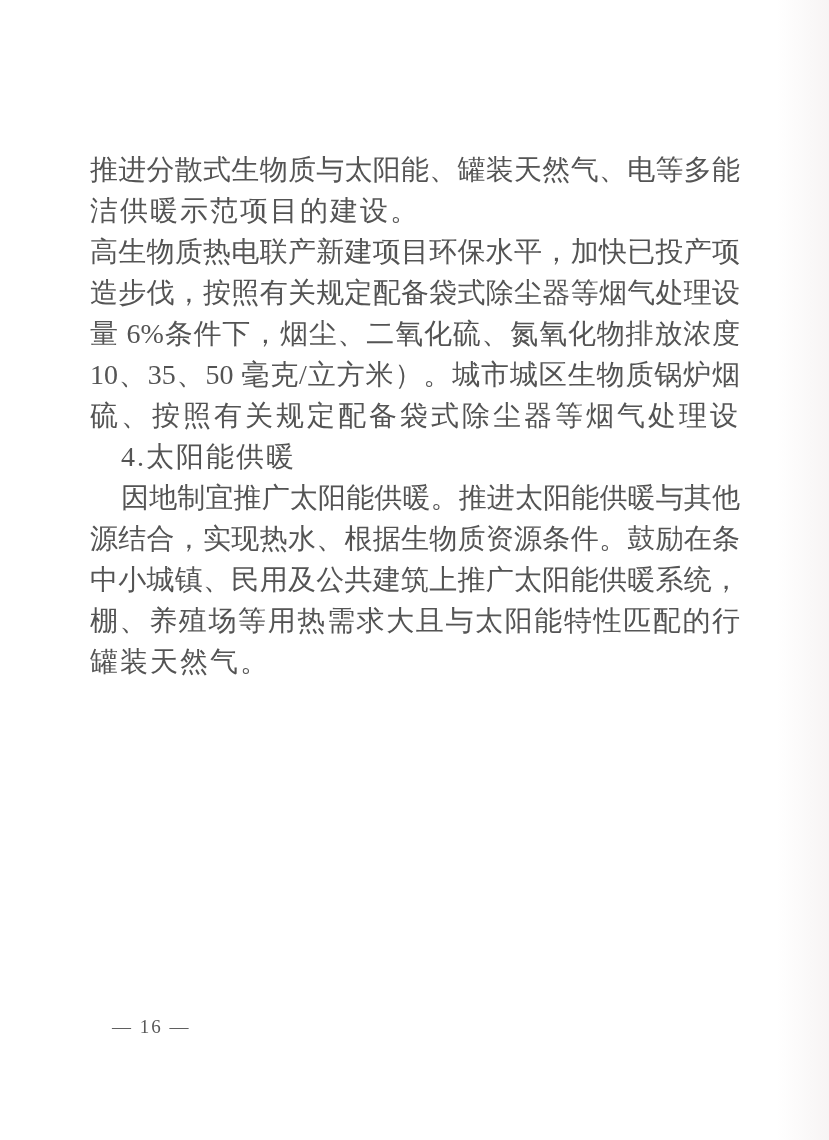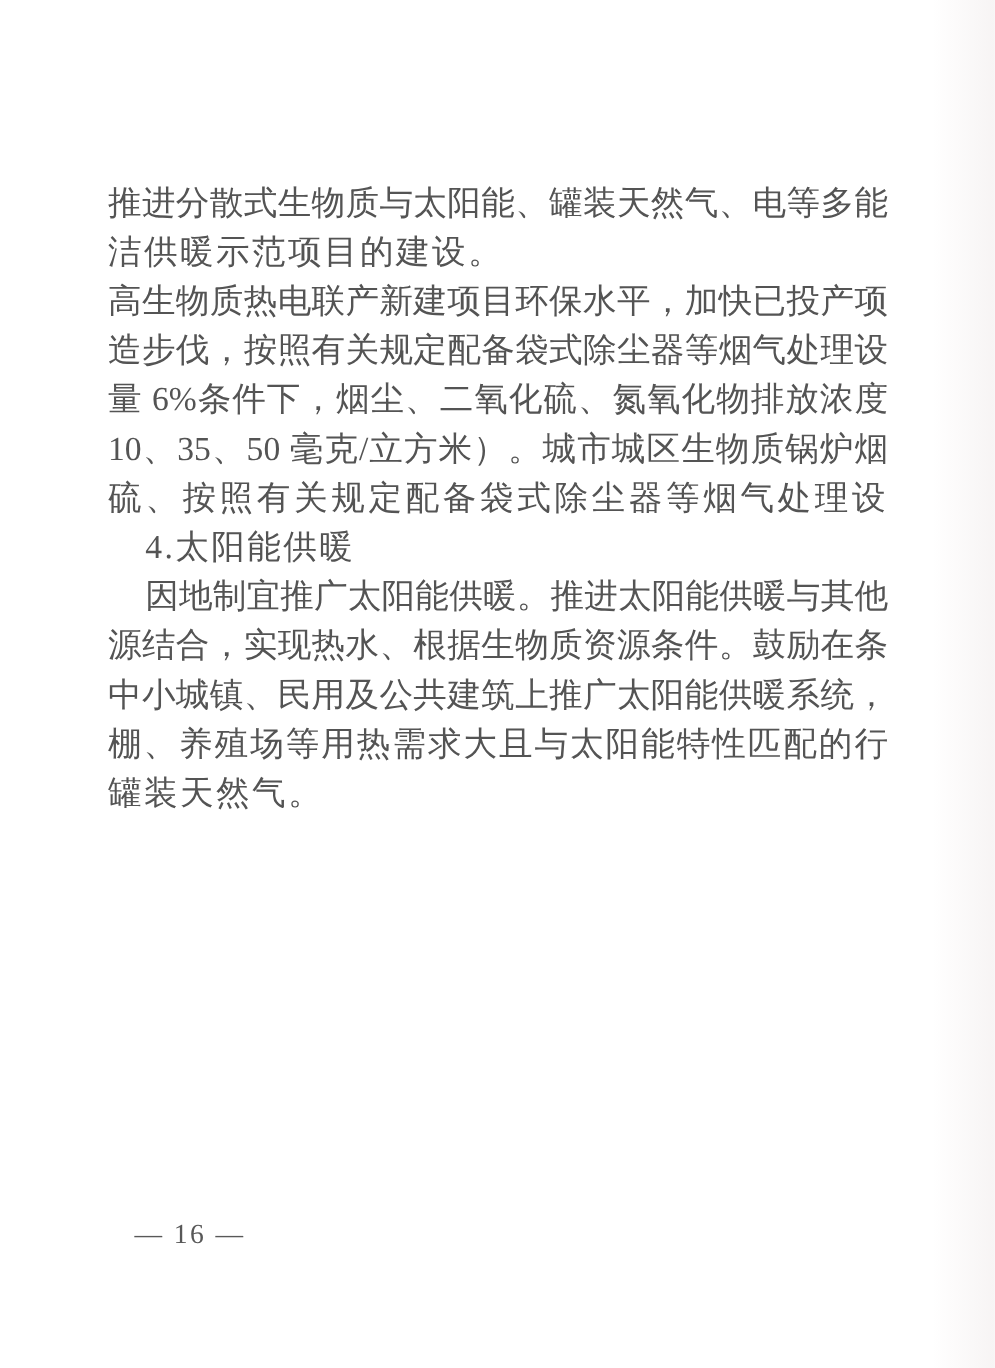--- a/index.html
+++ b/index.html
@@ -45,21 +45,21 @@
     text-align-last: justify;
     text-justify: auto;
   }
   .line.indent {
     text-indent: 31px;
   }
   .page-number {
     position: absolute;
     left: 112px;
     top: 1016px;
-    font-size: 23px;
+    font-size: 19px;
     letter-spacing: 2px;
     color: #585858;
     font-family: "Liberation Serif", "DejaVu Serif", serif;
   }
 </style>
 </head>
 <body>
 
 <div class="page-edge-right"></div>
 

